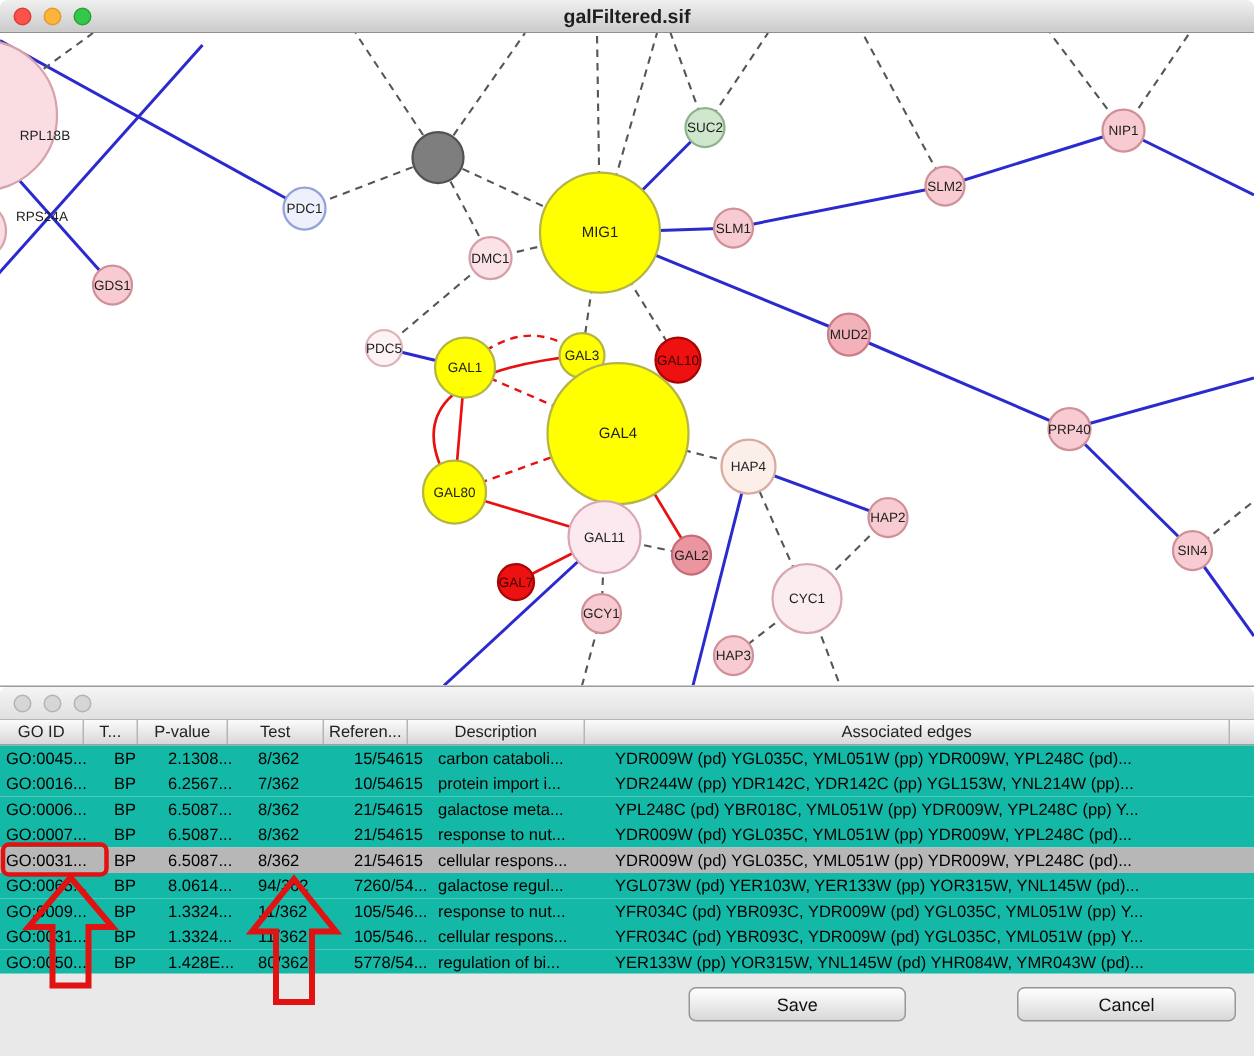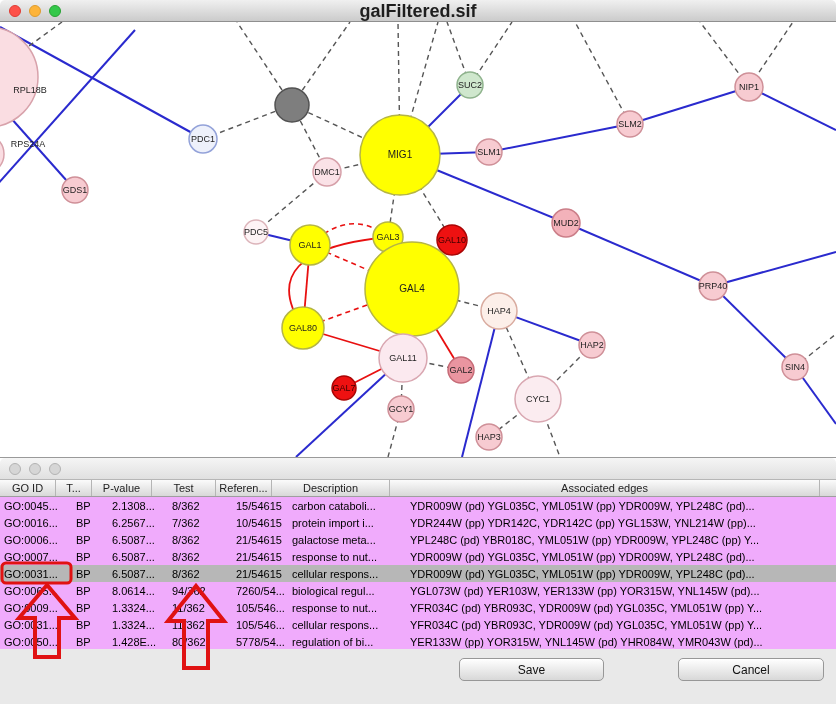--- a/index.html
+++ b/index.html
@@ -2,37 +2,37 @@
 <html><head>
 <meta charset="utf-8">
 <style>
   html,body{margin:0;padding:0;background:#fff;}
   #root{position:relative;width:836px;height:704px;overflow:hidden;
         font-family:"Liberation Sans","DejaVu Sans",sans-serif;background:#fff;}
   .win{position:absolute;left:0;width:836px;}
   .win.top{top:0;height:457px;}
   .win.bottom{top:457px;height:247px;border-top:1px solid #9a9a9a;box-sizing:border-box;background:#fff;}
   .titlebar{position:relative;height:22px;text-align:center;line-height:22px;
-            font-size:18px;border-radius:5px 5px 0 0;box-sizing:border-box;}
+            font-size:13px;border-radius:5px 5px 0 0;box-sizing:border-box;}
   .titlebar.active{background:linear-gradient(#f0f0f0,#cbcbcb);border-bottom:1px solid #8f8f8f;
                    color:#1e1e1e;font-weight:600;}
   .titlebar.inactive{background:linear-gradient(#f5f5f5,#e0e0e0);border-bottom:1px solid #b6b6b6;
                      color:#8d8d8d;font-weight:600;}
   .lights{position:absolute;left:9px;top:5px;display:flex;gap:8px;}
   .light{width:12px;height:12px;border-radius:50%;box-sizing:border-box;}
   .light.red{background:#fd5149;border:1px solid #df3c34;}
   .light.yellow{background:#fdb43a;border:1px solid #de9c2e;}
   .light.green{background:#34c84a;border:1px solid #28a233;}
   .light.gray{background:#d6d6d6;border:1px solid #b3b3b3;}
   #net{display:block;background:#ffffff;}
   .thead{display:flex;height:17px;background:linear-gradient(#fbfbfb,#d8d8d8);
          border-bottom:1px solid #9f9f9f;box-sizing:border-box;font-size:11px;color:#222;}
   .th{display:flex;align-items:center;justify-content:center;border-right:1px solid #b5b5b5;
       box-sizing:border-box;overflow:hidden;white-space:nowrap;flex:0 0 auto;}
-  .tr{display:flex;height:17px;font-size:11px;color:#000;background:#f0abfc;}
+  .tr{display:flex;height:17px;font-size:11px;color:#000;background:#14b8a6;}
   .tr.selected{background:#b7b7b7;}
   .td{display:flex;align-items:center;padding:0 4px;box-sizing:border-box;
       overflow:hidden;white-space:nowrap;flex:0 0 auto;}
   .footer{position:absolute;left:0;bottom:0;width:836px;height:55px;background:#e9e9e9;}
   .btn{position:absolute;top:9px;height:23px;border:1px solid #979797;border-radius:5px;
        background:linear-gradient(#ffffff,#d8d8d8);font-size:12px;color:#111;
        font-family:inherit;box-shadow:inset 0 1px 0 rgba(255,255,255,.7);}
   .btn.save{left:459px;width:145px;}
   .btn.cancel{left:678px;width:146px;}
   .overlay{position:absolute;left:0;top:0;width:836px;height:704px;pointer-events:none;z-index:20;}
@@ -226,21 +226,21 @@
           <div class="td" style="width: 56px;">21/54615</div>
           <div class="td" style="width: 118px;">cellular respons...</div>
           <div class="td" style="width: 430px;">YDR009W (pd) YGL035C, YML051W (pp) YDR009W, YPL248C (pd)...</div>
         </div>
         <div class="tr">
           <div class="td" style="width: 72px;">GO:0065...</div>
           <div class="td" style="width: 36px;">BP</div>
           <div class="td" style="width: 60px;">8.0614...</div>
           <div class="td" style="width: 64px;">94/362</div>
           <div class="td" style="width: 56px;">7260/54...</div>
-          <div class="td" style="width: 118px;">biological regul...</div>
+          <div class="td" style="width: 118px;">galactose regul...</div>
           <div class="td" style="width: 430px;">YGL073W (pd) YER103W, YER133W (pp) YOR315W, YNL145W (pd)...</div>
         </div>
         <div class="tr">
           <div class="td" style="width: 72px;">GO:0009...</div>
           <div class="td" style="width: 36px;">BP</div>
           <div class="td" style="width: 60px;">1.3324...</div>
           <div class="td" style="width: 64px;">11/362</div>
           <div class="td" style="width: 56px;">105/546...</div>
           <div class="td" style="width: 118px;">response to nut...</div>
           <div class="td" style="width: 430px;">YFR034C (pd) YBR093C, YDR009W (pd) YGL035C, YML051W (pp) Y...</div>

